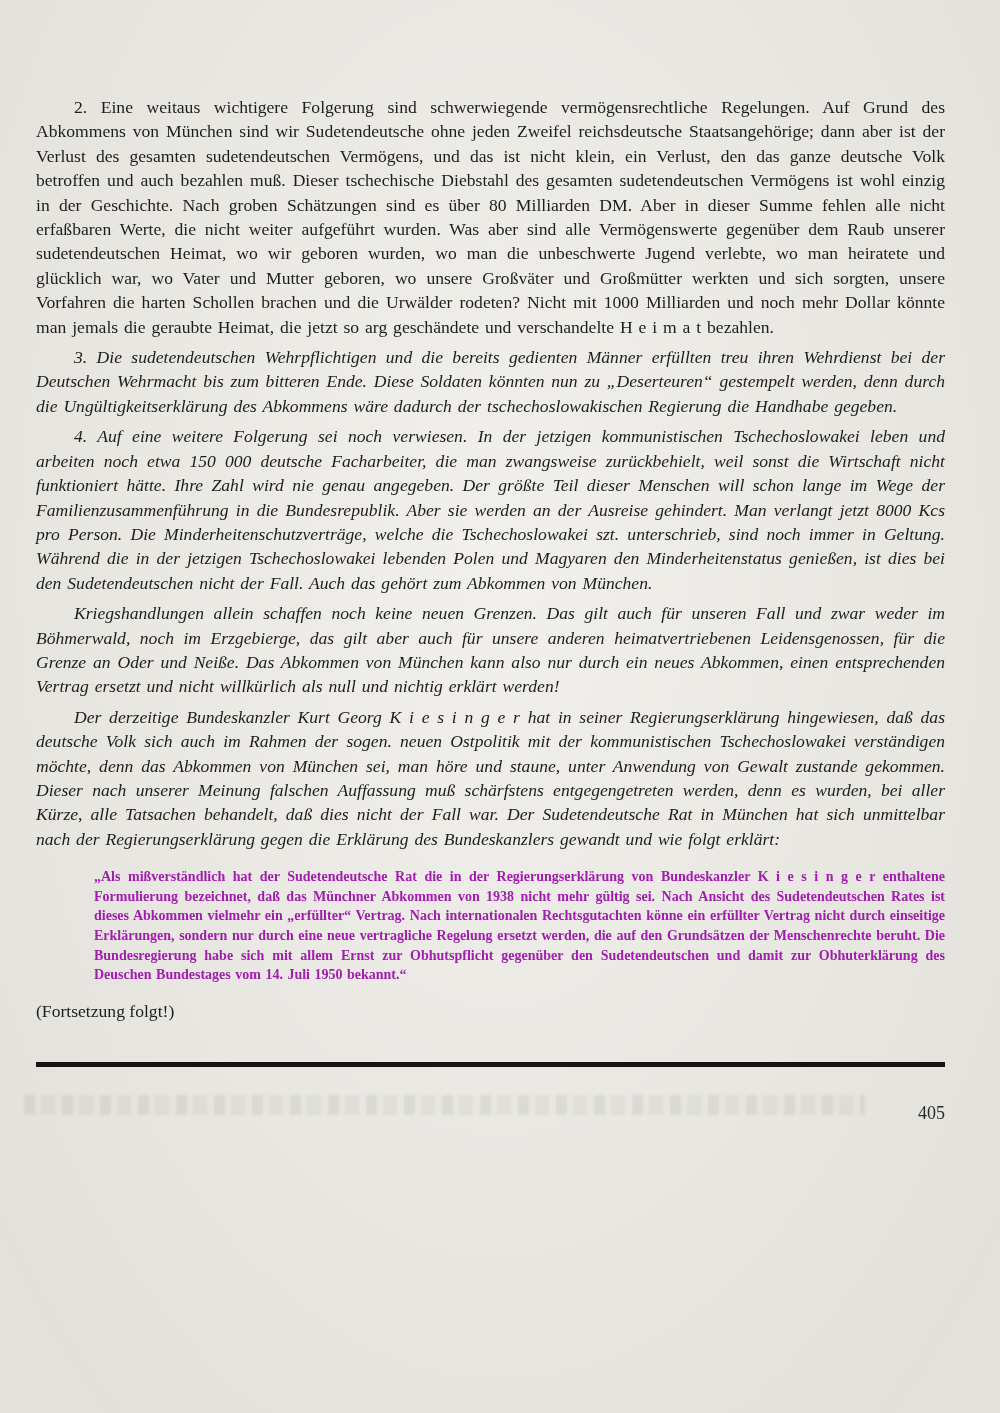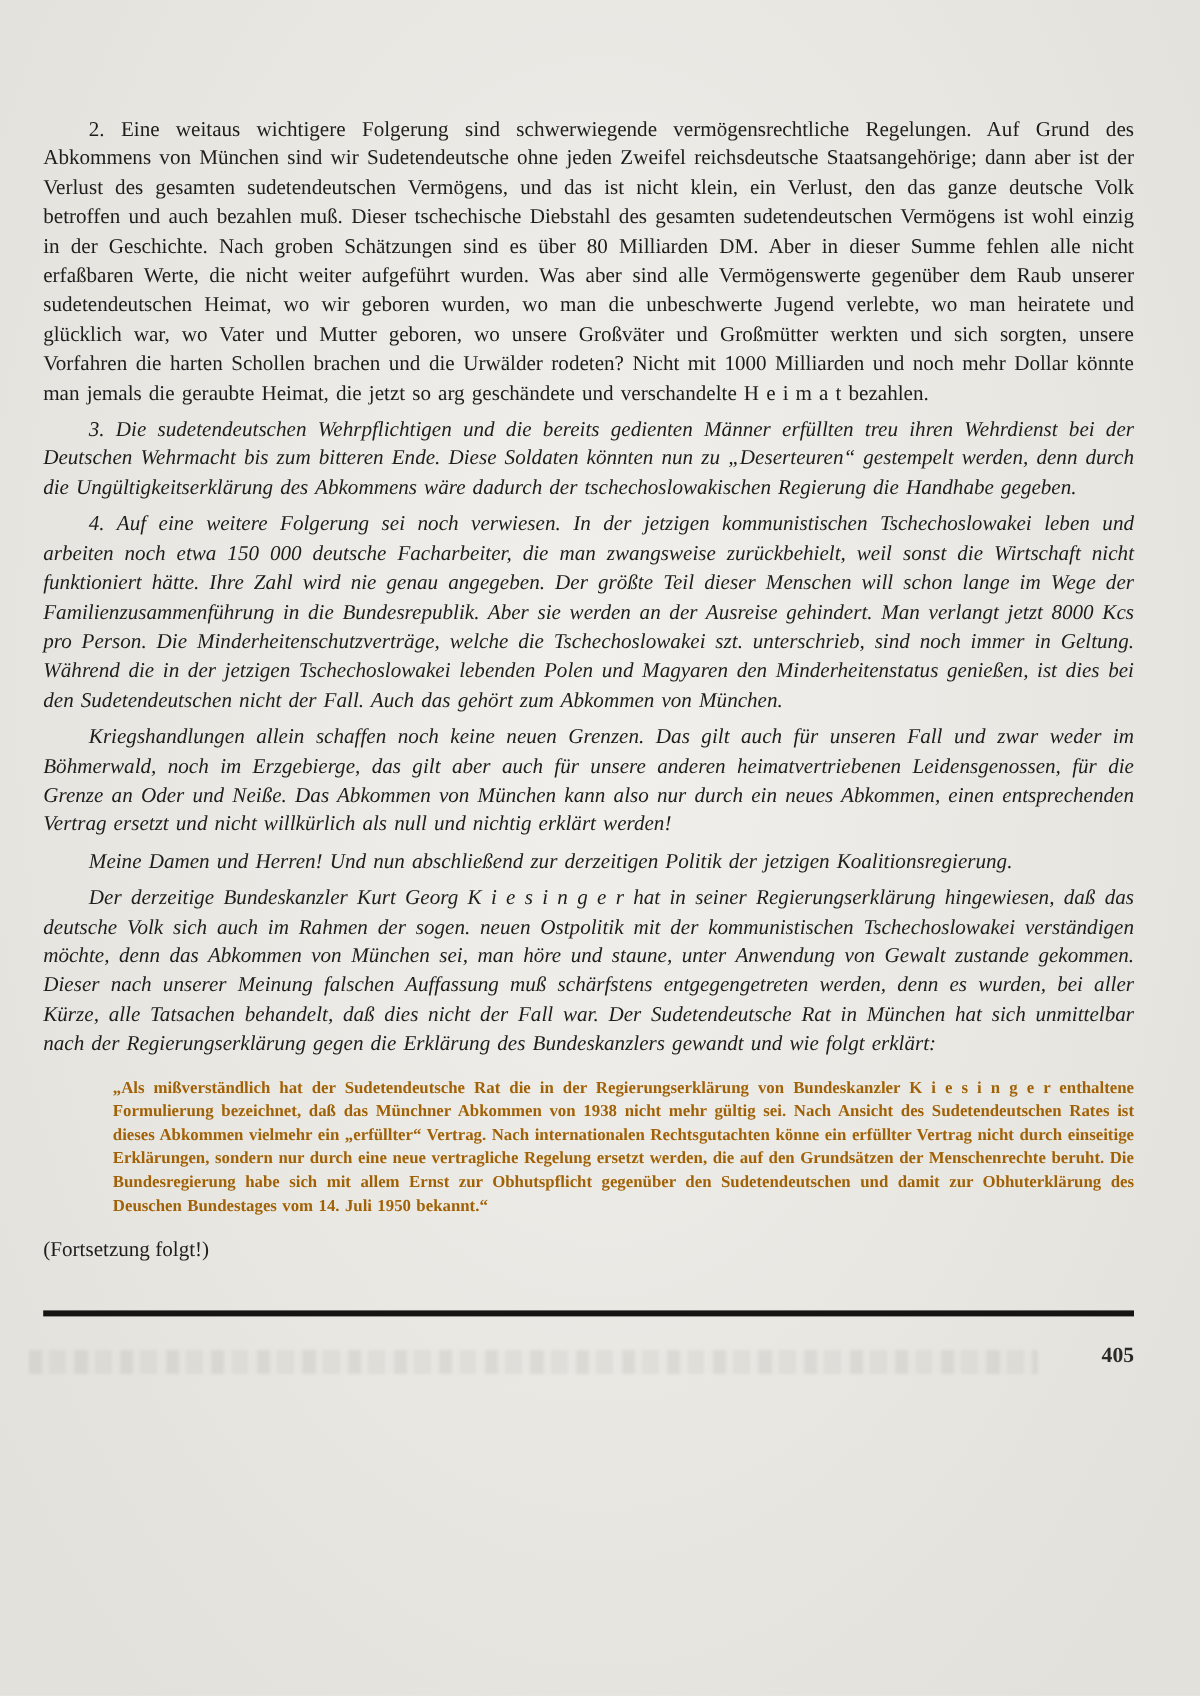--- a/index.html
+++ b/index.html
@@ -27,21 +27,21 @@
   }
   .body-text p.para + p.para { margin-top: 6px; font-style: italic; }
   p.quote {
     margin-top: 16px;
     margin-left: 58px;
     font-size: 14px;
     line-height: 19.6px;
     font-weight: bold;
     text-align: justify;
     word-spacing: 1px;
-    color: #a16207;
+    color: #a21caf;
   }
   p.continuation {
     margin-top: 16px;
     font-size: 17.6px;
     text-align: left;
     padding-right: 2px;
   }
   hr.rule {
     margin-top: 40px;
     border: none;
@@ -75,37 +75,36 @@
       rgba(150,150,142,0.22) 17px, rgba(150,150,142,0.22) 31px,
       rgba(205,203,195,0.08) 31px, rgba(205,203,195,0.08) 38px
     );
     filter: blur(1.2px);
     opacity: 0.55;
     border-radius: 2px;
   }
   .page-number {
     position: absolute;
     right: 0;
-    top: 4px;
+    top: 18px;
     font-size: 18px;
-    font-weight: bold;
+    font-weight: normal;
     color: #2a2a28;
   }
 </style>
 </head>
 <body>
 
 <div class="page">
 
   <div class="body-text">
     <p class="para">2. Eine weitaus wichtigere Folgerung sind schwerwiegende vermögensrechtliche Regelungen. Auf Grund des Abkommens von München sind wir Sudetendeutsche ohne jeden Zweifel reichsdeutsche Staatsangehörige; dann aber ist der Verlust des gesamten sudetendeutschen Vermögens, und das ist nicht klein, ein Verlust, den das ganze deutsche Volk betroffen und auch bezahlen muß. Dieser tschechische Diebstahl des gesamten sudetendeutschen Vermögens ist wohl einzig in der Geschichte. Nach groben Schätzungen sind es über 80 Milliarden DM.  Aber in dieser Summe fehlen alle nicht erfaßbaren Werte, die nicht weiter aufgeführt wurden.  Was aber sind alle Vermögenswerte gegenüber dem Raub unserer sudetendeutschen Heimat, wo wir geboren wurden, wo man die unbeschwerte Jugend verlebte, wo man heiratete und glücklich war, wo Vater und Mutter geboren, wo unsere Großväter und Großmütter werkten und sich sorgten, unsere Vorfahren die harten Schollen brachen und die Urwälder rodeten? Nicht mit 1000 Milliarden und noch mehr Dollar könnte man jemals die geraubte Heimat, die jetzt so arg geschändete und verschandelte H e i m a t bezahlen.</p>
     <p class="para">3. Die sudetendeutschen Wehrpflichtigen und die bereits gedienten Männer erfüllten treu ihren Wehrdienst bei der Deutschen Wehrmacht bis zum bitteren Ende. Diese Soldaten könnten nun zu „Deserteuren“ gestempelt werden, denn durch die Ungültigkeitserklärung des Abkommens wäre dadurch der tschechoslowakischen Regierung die Handhabe gegeben.</p>
     <p class="para">4. Auf eine weitere Folgerung sei noch verwiesen. In der jetzigen kommunistischen Tschechoslowakei leben und arbeiten noch etwa 150 000 deutsche Facharbeiter, die man zwangsweise zurückbehielt, weil sonst die Wirtschaft nicht funktioniert hätte. Ihre Zahl wird nie genau angegeben.  Der größte Teil dieser Menschen will schon lange im Wege der Familienzusammenführung in die Bundesrepublik. Aber sie werden an der Ausreise gehindert.  Man verlangt jetzt 8000 Kcs pro Person.  Die Minderheitenschutzverträge, welche die Tschechoslowakei szt. unterschrieb, sind noch immer in Geltung. Während die in der jetzigen Tschechoslowakei lebenden Polen und Magyaren den Minderheitenstatus genießen, ist dies bei den Sudetendeutschen nicht der Fall.  Auch das gehört zum Abkommen von München.</p>
     <p class="para">Kriegshandlungen allein schaffen noch keine neuen Grenzen. Das gilt auch für unseren Fall und zwar weder im Böhmerwald, noch im Erzgebierge, das gilt aber auch für unsere anderen heimatvertriebenen Leidensgenossen, für die Grenze an Oder und Neiße. Das Abkommen von München kann also nur durch ein neues Abkommen, einen entsprechenden Vertrag ersetzt und nicht willkürlich als null und nichtig erklärt werden!</p>
-    <p class="para">Meine Damen und Herren! Und nun abschließend zur derzeitigen Politik der jetzigen Koalitionsregierung.</p>
     <p class="para">Der derzeitige Bundeskanzler Kurt Georg K i e s i n g e r hat in seiner Regierungserklärung hingewiesen, daß das deutsche Volk sich auch im Rahmen der sogen. neuen Ostpolitik mit der kommunistischen Tschechoslowakei verständigen möchte, denn das Abkommen von München sei, man höre und staune, unter Anwendung von Gewalt zustande gekommen. Dieser nach unserer Meinung falschen Auffassung muß schärfstens entgegengetreten werden, denn es wurden, bei aller Kürze, alle Tatsachen behandelt, daß dies nicht der Fall war. Der Sudetendeutsche Rat in München hat sich unmittelbar nach der Regierungserklärung gegen die Erklärung des Bundeskanzlers gewandt und wie folgt erklärt:</p>
 
     <p class="quote">„Als mißverständlich hat der Sudetendeutsche Rat die in der Regierungserklärung von Bundeskanzler K i e s i n g e r enthaltene Formulierung bezeichnet, daß das Münchner Abkommen von 1938 nicht mehr gültig sei. Nach Ansicht des Sudetendeutschen Rates ist dieses Abkommen vielmehr ein „erfüllter“ Vertrag. Nach internationalen Rechtsgutachten könne ein erfüllter Vertrag nicht durch einseitige Erklärungen, sondern nur durch eine neue vertragliche Regelung ersetzt werden, die auf den Grundsätzen der Menschenrechte beruht. Die Bundesregierung habe sich mit allem Ernst zur Obhutspflicht gegenüber den Sudetendeutschen und damit zur Obhuterklärung des Deuschen Bundestages vom 14. Juli 1950 bekannt.“</p>
 
     <p class="continuation">(Fortsetzung folgt!)</p>
   </div>
 
   <hr class="rule">
 
 

